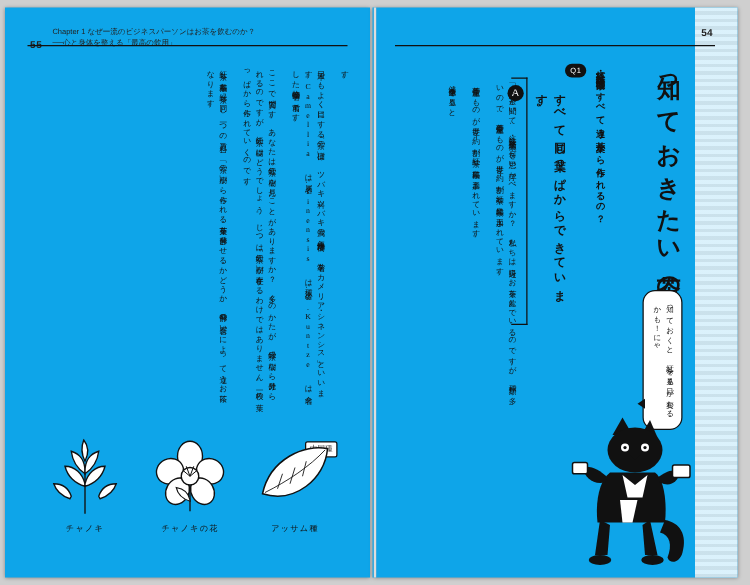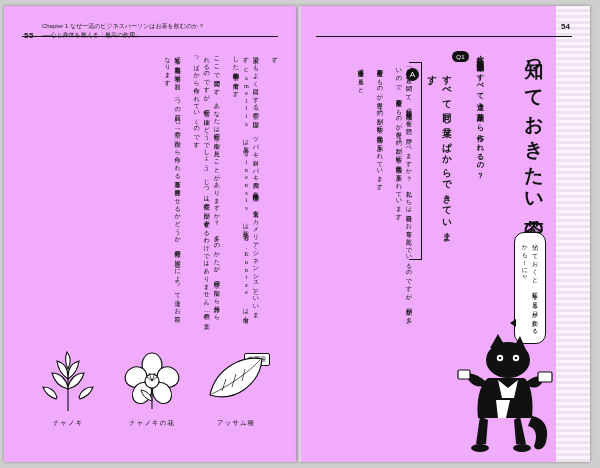--- a/index.html
+++ b/index.html
@@ -13,21 +13,21 @@
     position:relative;
     width:600px;height:468px;
     display:flex;
     box-sizing:border-box;
     padding:6px 4px;
     gap:2px;
     background:#cfcfcf;
   }
   .page{
     position:relative;
-    background:#f0abfc;
+    background:#0ea5e9;
     box-sizing:border-box;
     box-shadow:0 0 3px rgba(0,0,0,.35);
   }
   .page.left{width:292px;height:456px;}
   .page.right{width:292px;height:456px;}
 
   
   .hdr-left{
     position:absolute;top:16px;left:20px;right:18px;
     display:flex;align-items:flex-end;gap:8px;

